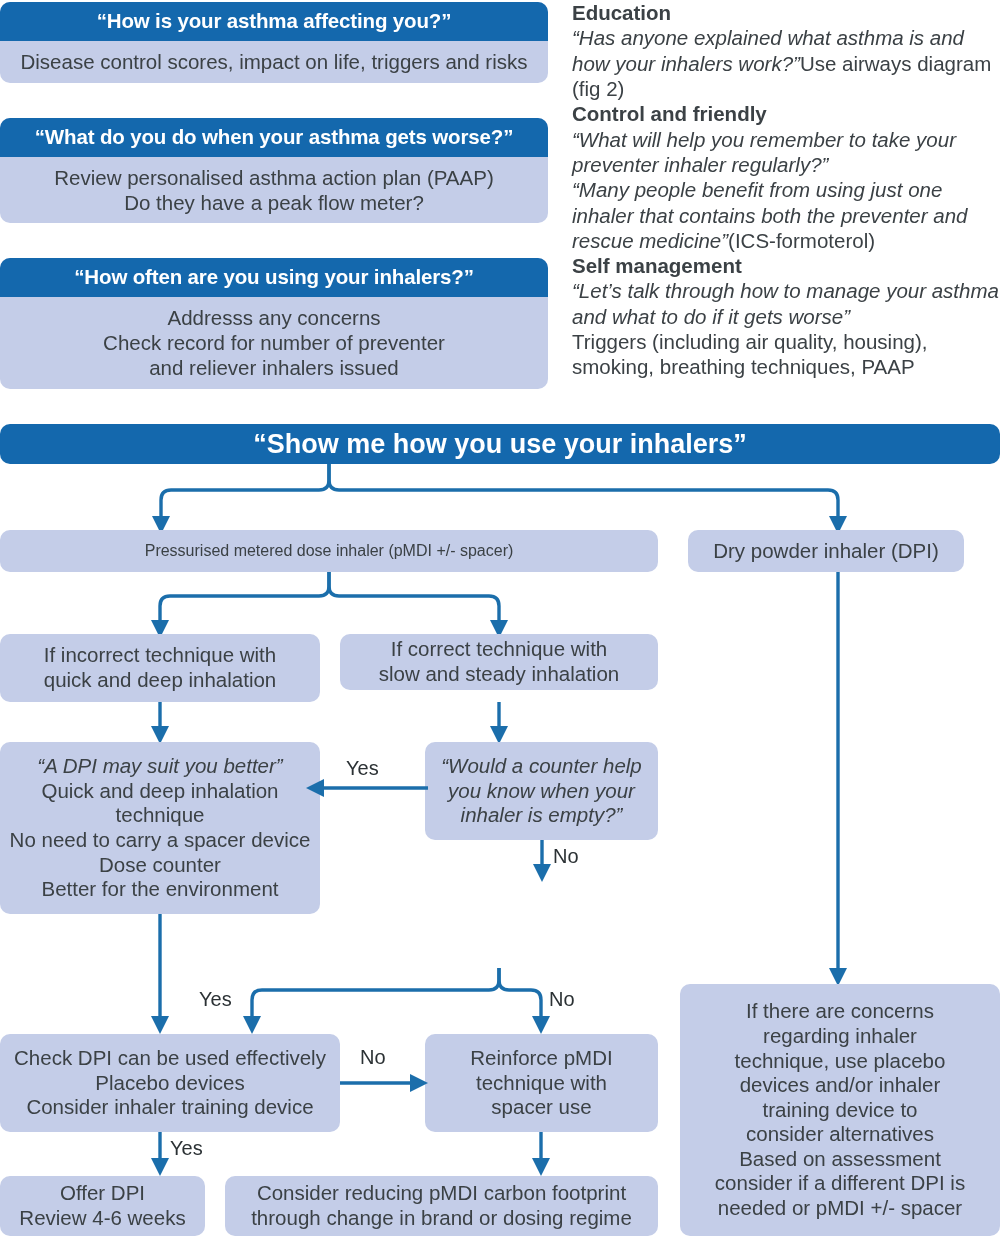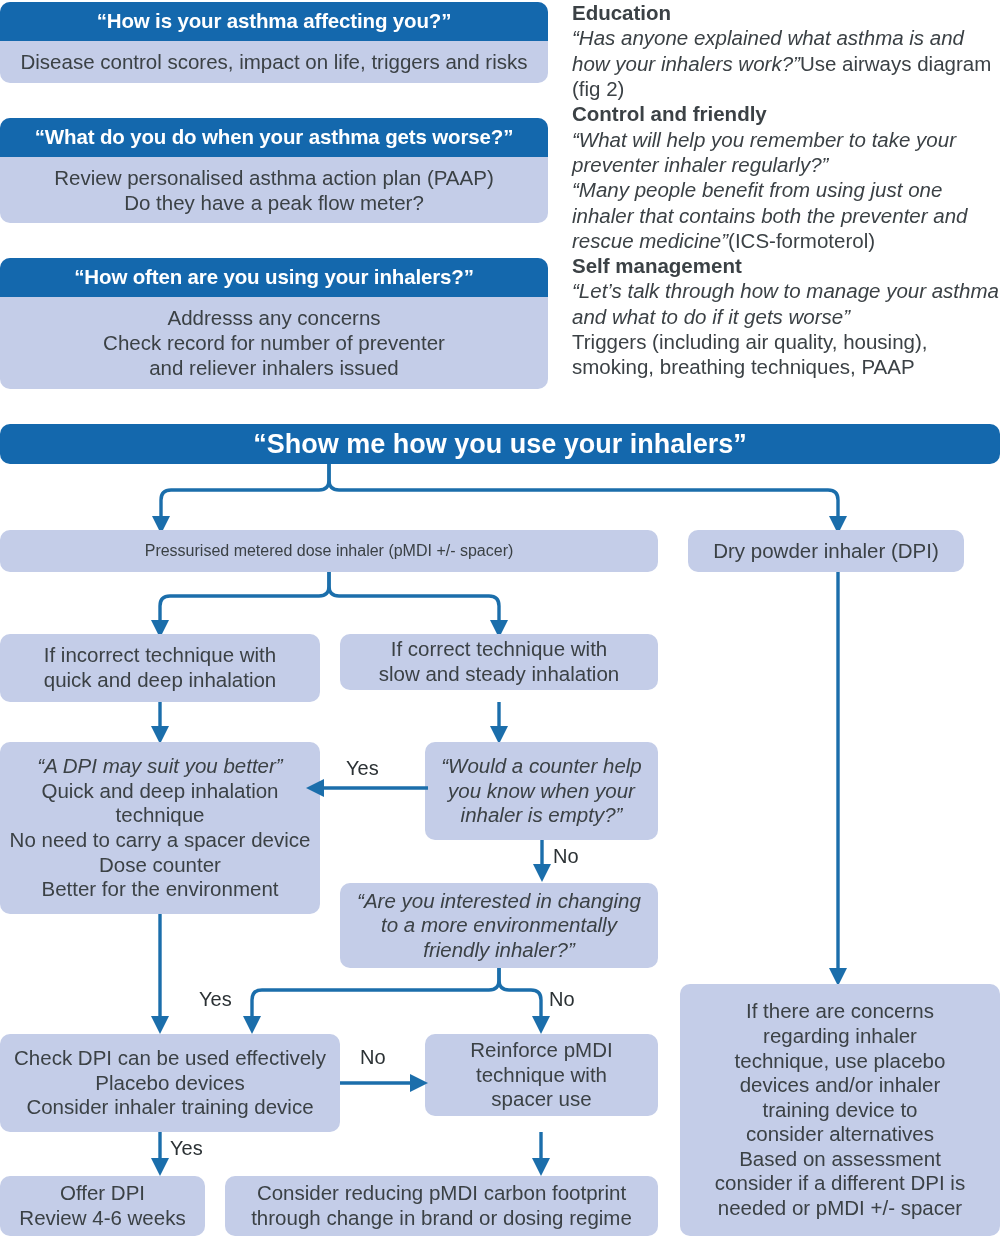--- a/index.html
+++ b/index.html
@@ -205,23 +205,20 @@
     <polygon points="6,20 24,11 24,29" fill="#1b6eab"></polygon>
   </svg>
   <div class="lbl" style="left:346px; top:757px;">Yes</div>
 
   <svg class="conn" style="left:515px; top:840px; width:60px; height:42px;" viewBox="0 0 60 42">
     <line x1="27" y1="0" x2="27" y2="28" stroke="#1b6eab" stroke-width="3.4"></line>
     <polygon points="27,42 18,24 36,24" fill="#1b6eab"></polygon>
   </svg>
   <div class="lbl" style="left:553px; top:845px;">No</div>
 
-  <div class="box" style="left:340px; top:883px; width:318px; height:85px; font-size:20.5px; font-style:italic; padding:0 8px;">
-    <span>“Are you interested in changing to a more environmentally friendly inhaler?”</span>
-  </div>
 
   <svg class="conn" style="left:200px; top:968px; width:460px; height:66px;" viewBox="0 0 460 66">
     <g fill="none" stroke="#1b6eab" stroke-width="3.4" stroke-linecap="round">
       <path d="M299 0 V12 Q299 22 289 22 H62 Q52 22 52 32 V54"></path>
       <path d="M299 0 V12 Q299 22 309 22 H331 Q341 22 341 32 V54"></path>
     </g>
     <polygon points="52,66 43,48 61,48" fill="#1b6eab"></polygon>
     <polygon points="341,66 332,48 350,48" fill="#1b6eab"></polygon>
   </svg>
   <div class="lbl" style="left:199px; top:988px;">Yes</div>
@@ -231,21 +228,21 @@
     <line x1="30" y1="0" x2="30" y2="106" stroke="#1b6eab" stroke-width="3.4"></line>
     <polygon points="30,120 21,102 39,102" fill="#1b6eab"></polygon>
   </svg>
 
   <div class="box" style="left:0px; top:1034px; width:340px; height:98px; font-size:20.5px;">
     <span style="white-space:pre-line;">Check DPI can be used effectively
 Placebo devices
 Consider inhaler training device</span>
   </div>
 
-  <div class="box" style="left:425px; top:1034px; width:233px; height:82px; font-size:20.5px;">
+  <div class="box" style="left:425px; top:1034px; width:233px; height:98px; font-size:20.5px;">
     <span style="white-space:pre-line;">Reinforce pMDI
 technique with
 spacer use</span>
   </div>
 
   <svg class="conn" style="left:336px; top:1063px; width:96px; height:40px;" viewBox="0 0 96 40">
     <line x1="4" y1="20" x2="76" y2="20" stroke="#1b6eab" stroke-width="3.4"></line>
     <polygon points="92,20 74,11 74,29" fill="#1b6eab"></polygon>
   </svg>
   <div class="lbl" style="left:360px; top:1046px;">No</div>

